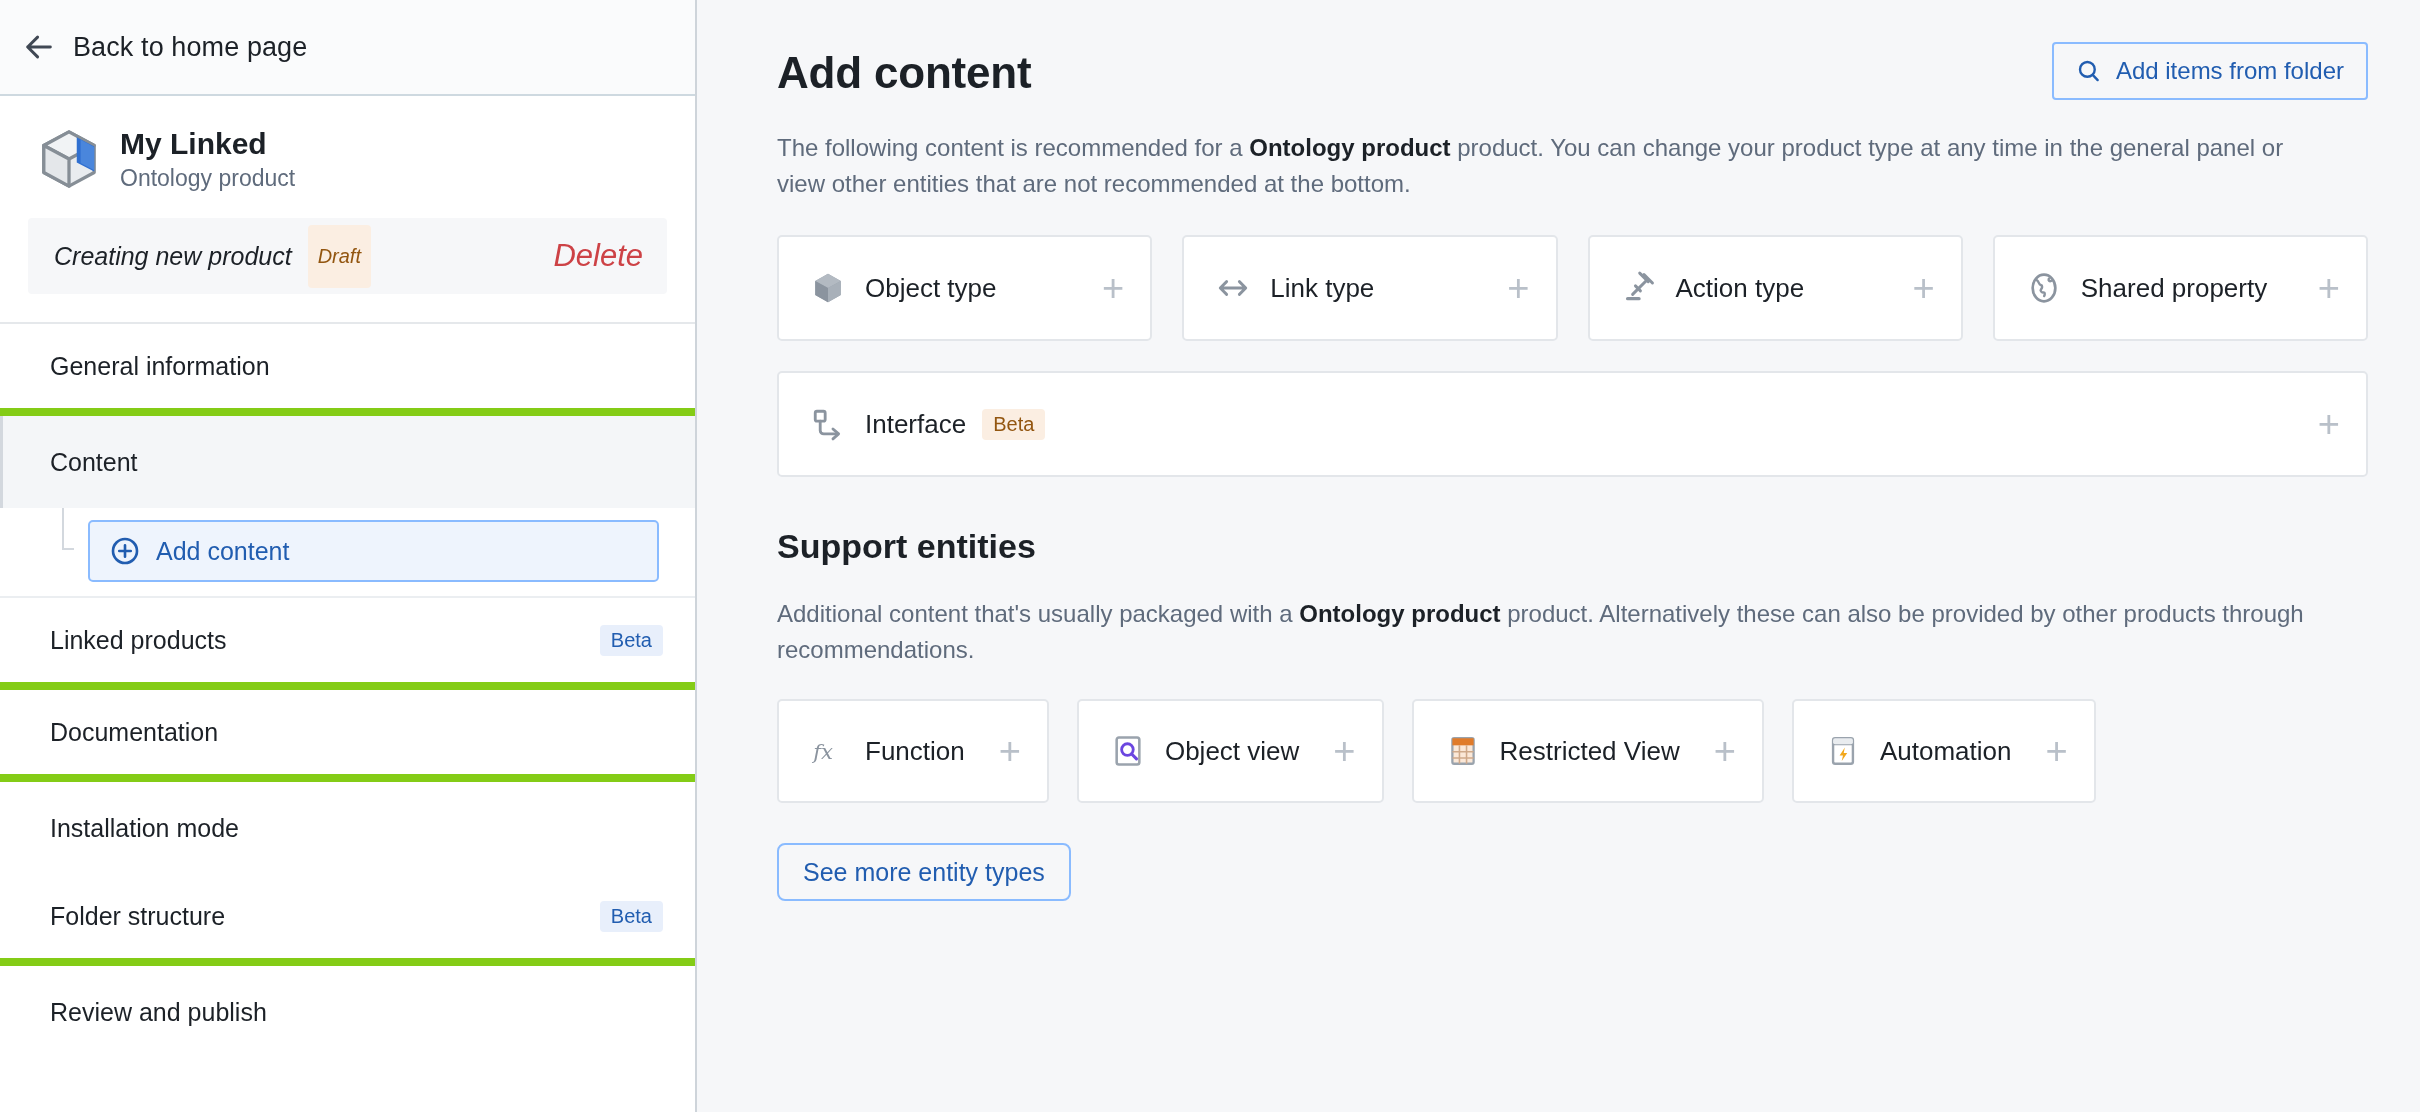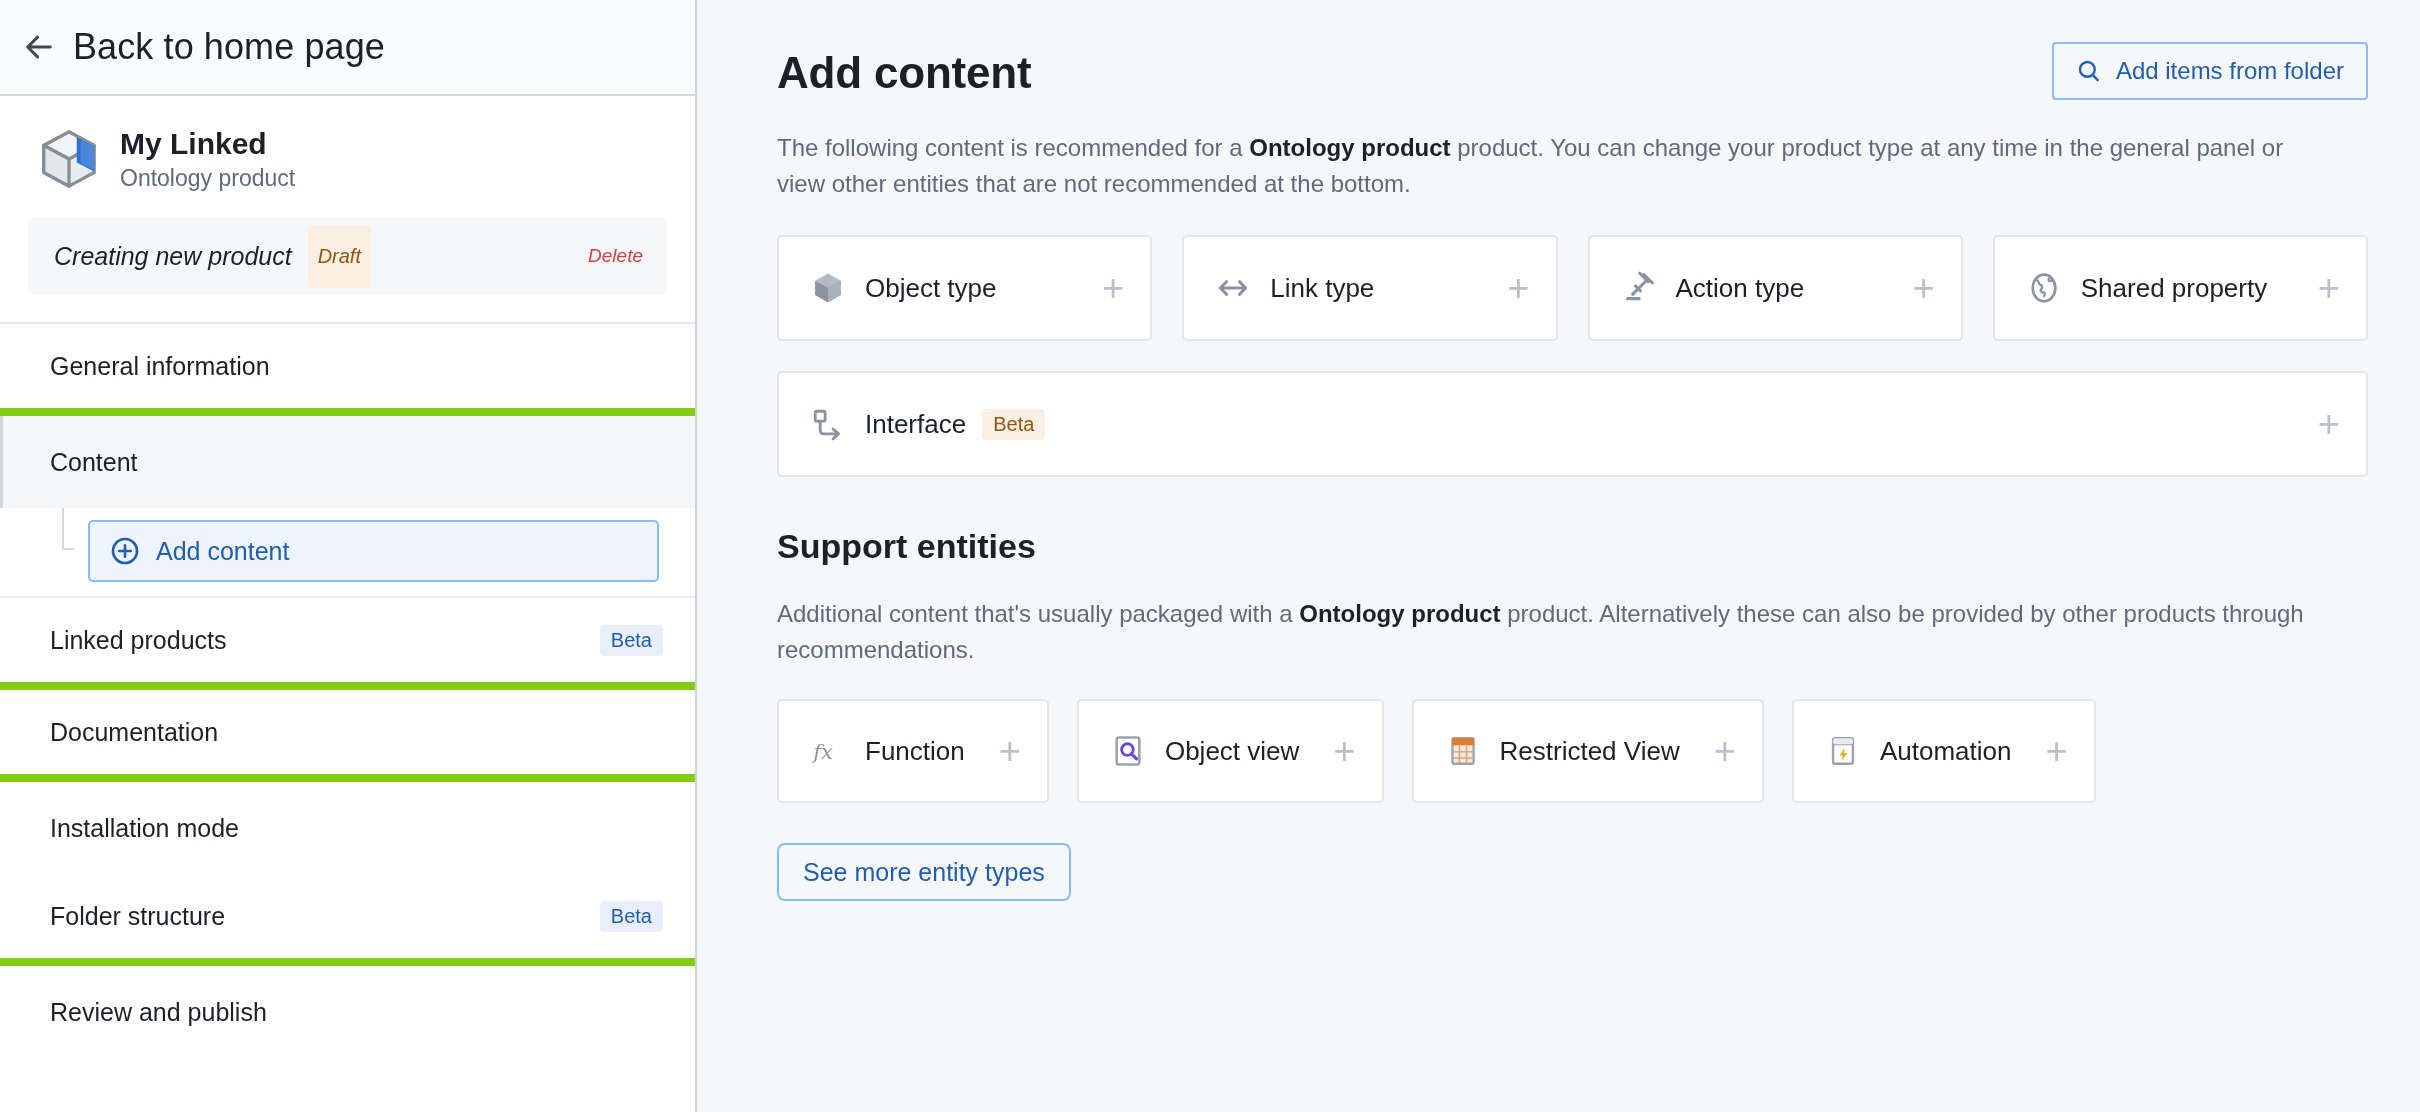--- a/index.html
+++ b/index.html
@@ -31,21 +31,21 @@
     background: #fafbfc;
     border-bottom: 2px solid #ced9e0;
     display: flex;
     align-items: center;
     padding-left: 22px;
     gap: 17px;
     cursor: pointer;
   }
   .back-arrow { width: 34px; height: 34px; display: block; }
   .back-label {
-    font-size: 36px;
+    font-size: 27px;
     color: #1c2127;
     letter-spacing: .1px;
   }
 
   .product-block {
     display: flex;
     align-items: center;
     gap: 20px;
     padding: 30px 0 22px 38px;
   }
@@ -69,21 +69,21 @@
     background: #fbeee2;
     color: #935610;
     font-size: 20px;
     padding: 20px 10px;
     border-radius: 4px;
     line-height: 1.15;
   }
   .delete-link {
     margin-left: auto;
     color: #cd4246;
-    font-size: 19px;
+    font-size: 31px;
     cursor: pointer;
   }
   .sb-divider { height: 2px; background: #e5e8eb; margin-top: 28px; }
 
   .nav-list { display: flex; flex-direction: column; }
   .nav-item {
     position: relative;
     height: 92px;
     display: flex;
     align-items: center;

